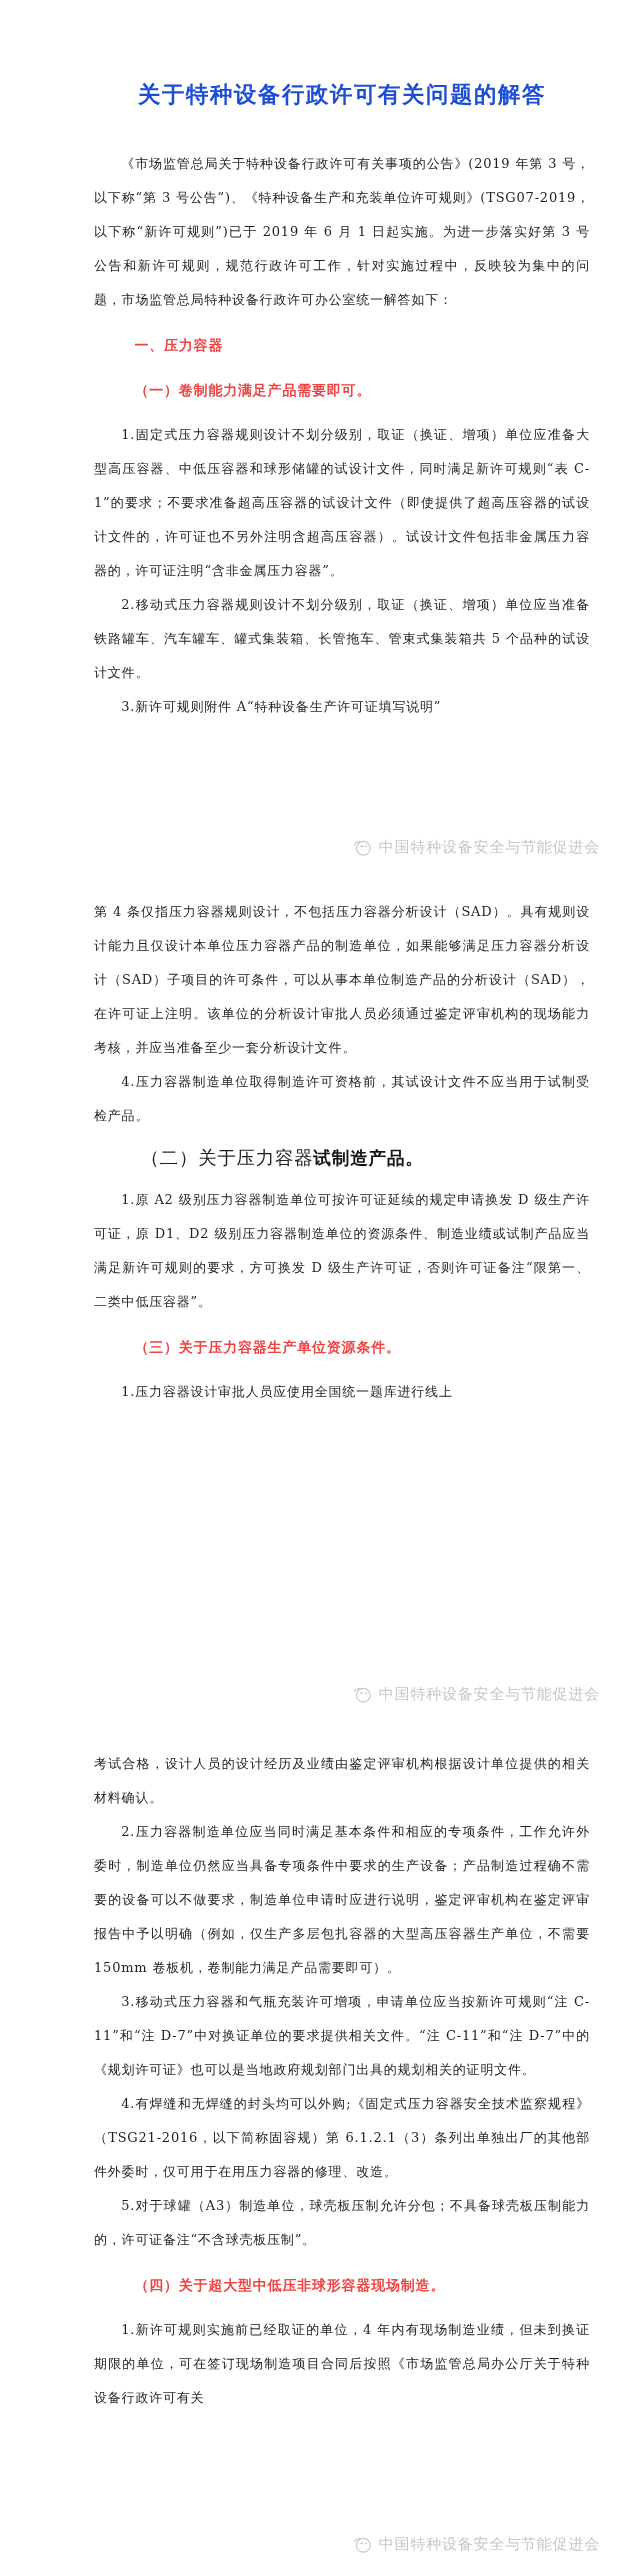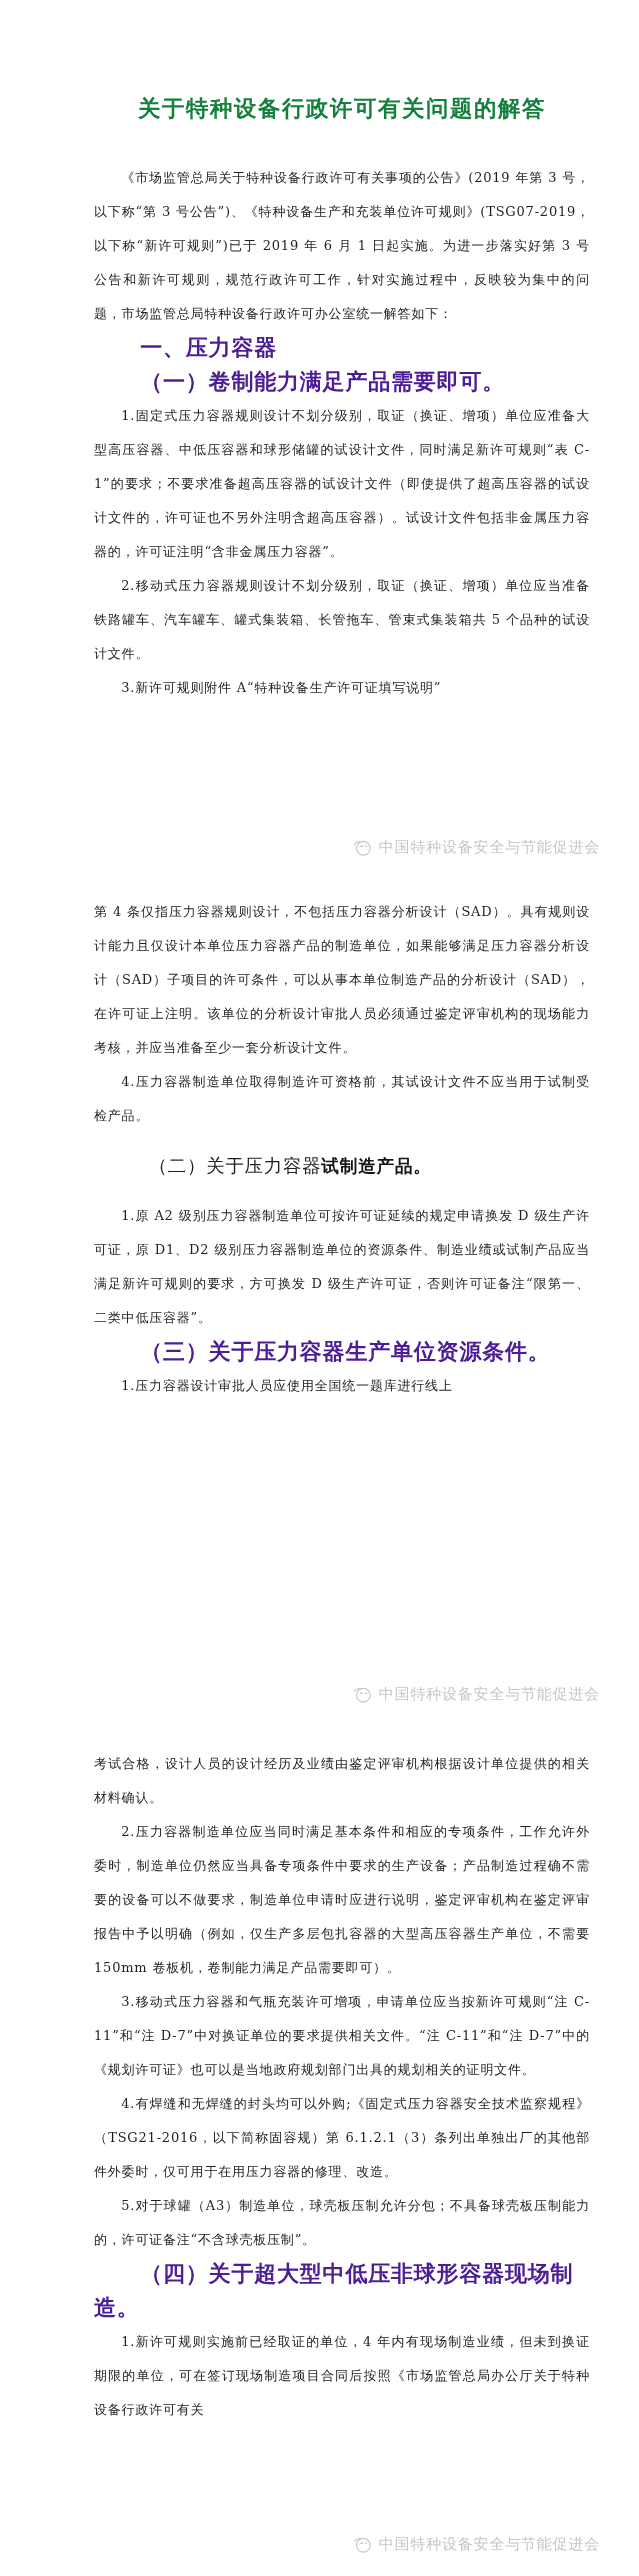--- a/index.html
+++ b/index.html
@@ -17,52 +17,52 @@
     padding-left:94px;
     padding-right:49px;
     overflow:hidden;
     background:#ffffff;
   }
   .page-1{height:863px;}
   .page-2{height:852px;padding-top:32px;}
   .page-3{height:861px;padding-top:32px;}
 
   .doc-title{
-    margin:14px 0 35px 0;
+    margin:0 0 35px 0;
     padding-top:77px;
     text-align:center;
     font-family:"DejaVu Serif", serif;
     font-weight:bold;
     font-size:22.4px;
     line-height:35px;
     letter-spacing:1.6px;
-    color:#15803d;
+    color:#1d4ed8;
   }
   .para{
     margin:0;
     font-size:13px;
     line-height:34px;
     letter-spacing:0.8px;
     text-align:justify;
     text-justify:inter-character;
     color:#1f1f1f;
   }
   .para.indent{text-indent:2.1em;}
   .heading{
-    margin:0;
+    margin:11px;
     font-family:"Liberation Sans", sans-serif;
     font-weight:700;
-    font-size:22px;
+    font-size:14px;
     line-height:34px;
     letter-spacing:0.8px;
     text-indent:2.1em;
-    color:#4c1d95;
+    color:#ef4444;
   }
   .heading-mixed{
-    margin:16px;
+    margin:8px;
     font-size:18.4px;
     line-height:34px;
     letter-spacing:0.8px;
     text-indent:2.1em;
     color:#1f1f1f;
   }
   .heading-mixed .bold-part{
     font-family:"Liberation Sans", sans-serif;
     font-weight:700;
     font-size:17.6px;

